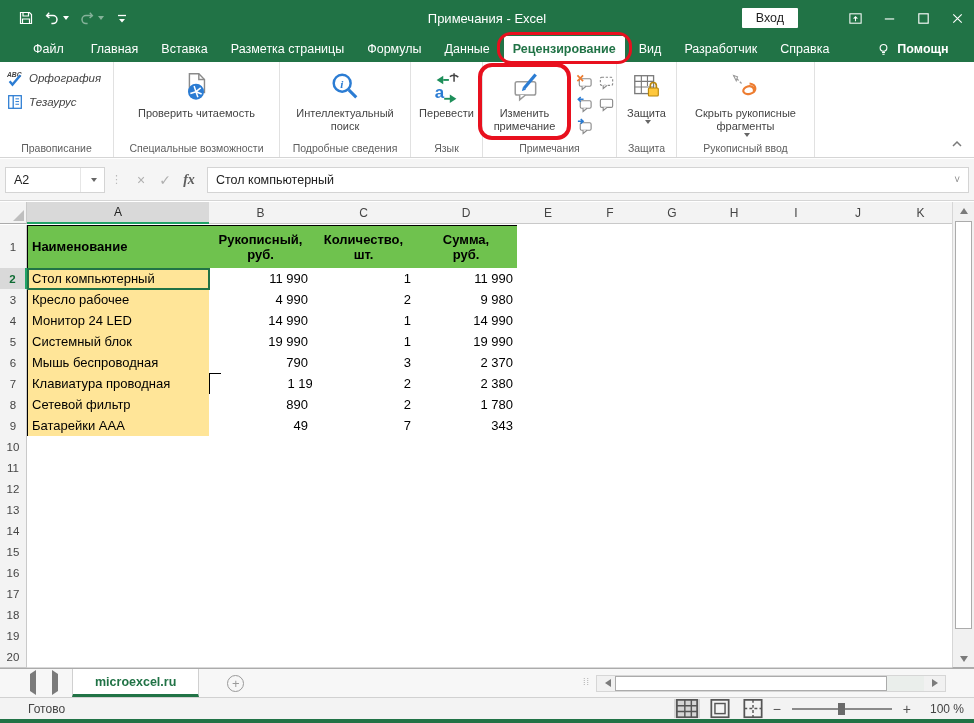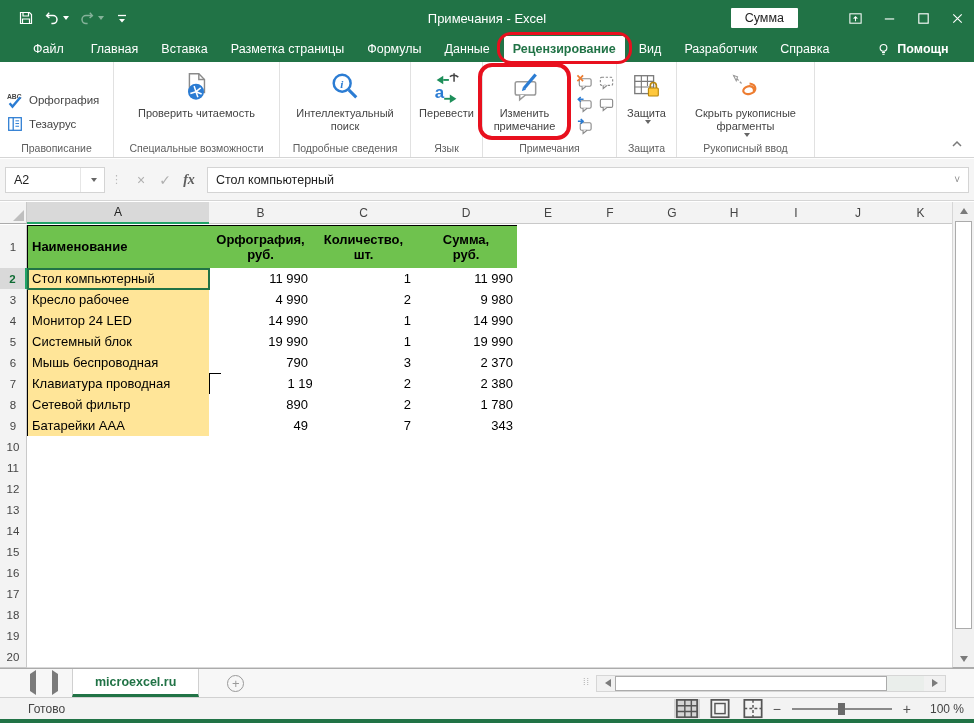--- a/index.html
+++ b/index.html
@@ -161,21 +161,21 @@
       </div>
       <div class="qat-btn">
         <svg viewBox="0 0 16 16">
           <path d="M4 5.5h8" stroke="#fff" stroke-width="1.3"></path>
           <path d="M5 9l3 3.4L11 9z" fill="#fff"></path>
         </svg>
       </div>
     </div>
   <div id="win-title">Примечания  -  Excel</div>
   <div id="title-right">
-    <div id="signin">Сумма</div>
+    <div id="signin">Вход</div>
     <div id="winbtns" style="display:flex">
         <div class="winbtn">
           <svg viewBox="0 0 16 16">
             <rect x="2" y="3" width="12" height="10" fill="none" stroke="#fff" stroke-width="1.1"></rect>
             <path d="M8 11V6.5M6 8.2 8 6.2l2 2" fill="none" stroke="#fff" stroke-width="1.1"></path>
           </svg>
         </div>
         <div class="winbtn">
           <svg viewBox="0 0 16 16">
             <path d="M3 8.5h10" stroke="#fff" stroke-width="1.2"></path>
@@ -237,21 +237,21 @@
           </svg>
         </span>
         <span>Помощн</span>
       </div>
       <div class="tab"></div>
     </div>
 </div>
 
 <div id="ribbon" class="abs">
     <div class="rgroup" style="width: 114px;">
-      <div class="rgroup-content" style="flex-direction: column; align-items: flex-start; justify-content: center;">
+      <div class="rgroup-content" style="flex-direction: column; align-items: flex-start; justify-content: flex-start; font-style: italic;">
         <div class="stackbtn">
           <span>
             <svg viewBox="0 0 20 20" style="width: 18px; height: 18px;">
               <text x="1" y="8.5" font-size="7.5" font-weight="bold" fill="#444">ABC</text>
               <path d="M4 13.5l3.2 3.8L16 7" fill="none" stroke="#2B7CD3" stroke-width="2.6"></path>
             </svg>
           </span>
           <span>Орфография</span>
         </div>
         <div class="stackbtn">
@@ -457,21 +457,21 @@
     <div class="rowhdr" style="left: 0px; top: 339px; width: 27px; height: 22px;">15</div>
     <div class="rowhdr" style="left: 0px; top: 360px; width: 27px; height: 22px;">16</div>
     <div class="rowhdr" style="left: 0px; top: 381px; width: 27px; height: 22px;">17</div>
     <div class="rowhdr" style="left: 0px; top: 402px; width: 27px; height: 22px;">18</div>
     <div class="rowhdr" style="left: 0px; top: 423px; width: 27px; height: 22px;">19</div>
     <div class="rowhdr" style="left: 0px; top: 444px; width: 27px; height: 22px;">20</div>
     <div class="cell tbl first toprow thdr nameh" style="left: 27px; top: 23px; width: 183px; height: 44px;">
       <span style="display: block;">Наименование</span>
     </div>
     <div class="cell tbl toprow thdr" style="left: 209px; top: 23px; width: 104px; height: 44px; flex-direction: column; justify-content: center;">
-      <span style="display: block;">Орфография,</span>
+      <span style="display: block;">Рукописный,</span>
       <span style="display: block;">руб.</span>
     </div>
     <div class="cell tbl toprow thdr" style="left: 312px; top: 23px; width: 104px; height: 44px; flex-direction: column; justify-content: center;">
       <span style="display: block;">Количество,</span>
       <span style="display: block;">шт.</span>
     </div>
     <div class="cell tbl toprow thdr" style="left: 415px; top: 23px; width: 103px; height: 44px; flex-direction: column; justify-content: center;">
       <span style="display: block;">Сумма,</span>
       <span style="display: block;">руб.</span>
     </div>

